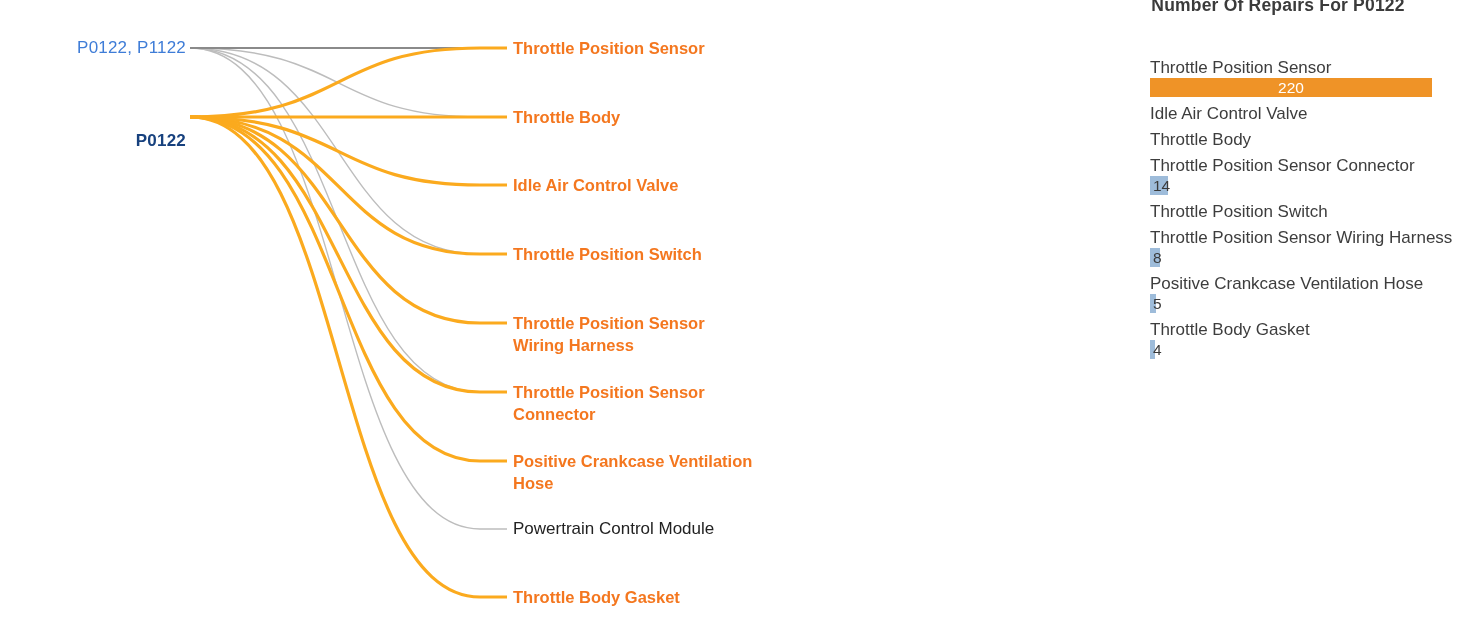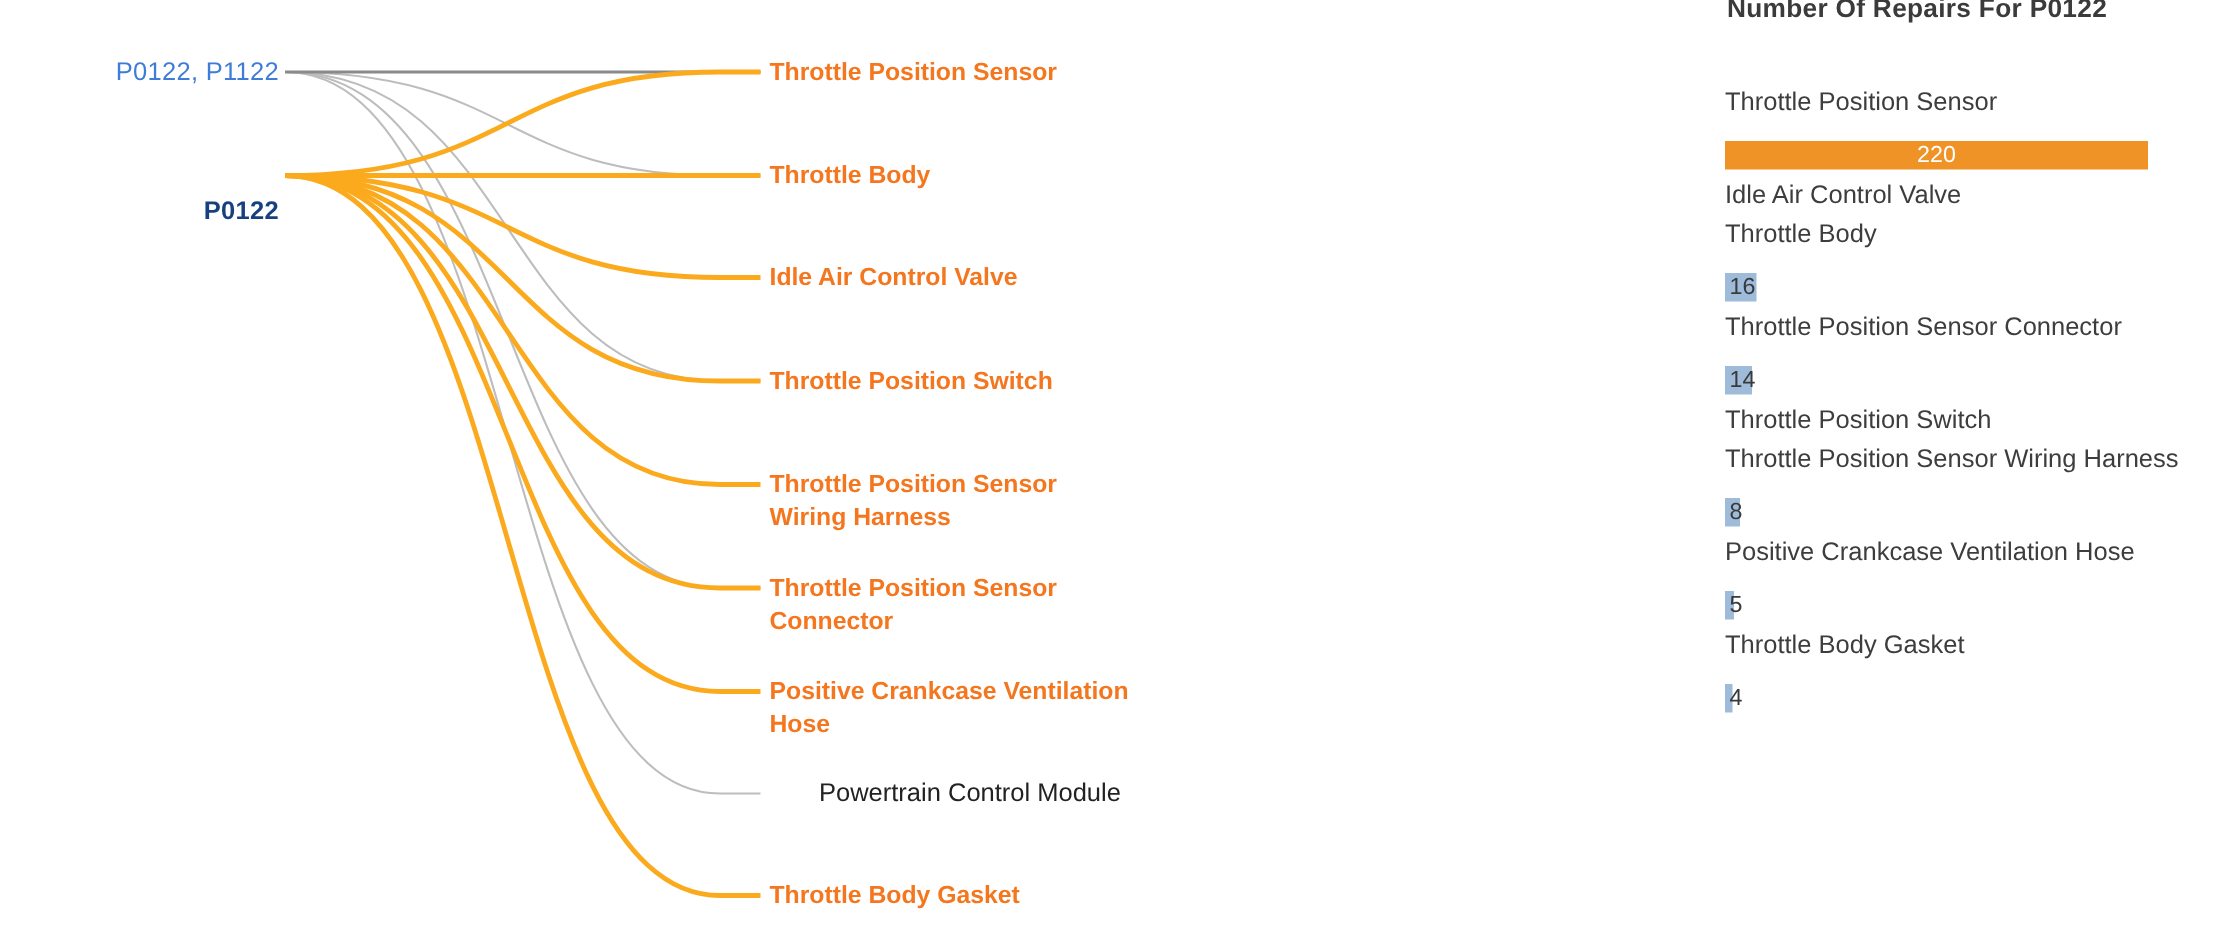--- a/index.html
+++ b/index.html
@@ -28,21 +28,21 @@
     position:absolute;left:8px;top:-5px;width:320px;text-align:center;
     font-size:17.5px;font-weight:bold;letter-spacing:.2px;
   }
   .bar-rows{
     position:absolute;left:40px;top:58px;width:332px;overflow:hidden;
   }
   .bar-row{margin-bottom:7px;}
   .bar-label{
     font-size:17px;line-height:19px;white-space:nowrap;
   }
-  .bar-wrap{position:relative;height:19px;margin-top:17px;}
+  .bar-wrap{position:relative;height:19px;margin-top:1px;}
   .bar-fill{position:absolute;left:0;top:0;height:19px;}
   .bar-value{
     position:absolute;top:0;font-size:15.5px;line-height:19px;white-space:nowrap;
   }
 </style>
 </head>
 <body>
 
 <div class="canvas">
 
@@ -67,44 +67,40 @@
         <div class="src bold" style="top: 117px; color: rgb(23, 65, 126);">P0122</div>
       </div>
     <div id="targets">
         <div class="tgt" style="top: 37px; color: rgb(244, 119, 31);">Throttle Position Sensor</div>
         <div class="tgt" style="top: 106px; color: rgb(244, 119, 31);">Throttle Body</div>
         <div class="tgt" style="top: 174px; color: rgb(244, 119, 31);">Idle Air Control Valve</div>
         <div class="tgt" style="top: 243px; color: rgb(244, 119, 31);">Throttle Position Switch</div>
         <div class="tgt" style="top: 312px; color: rgb(244, 119, 31);">Throttle Position Sensor Wiring Harness</div>
         <div class="tgt" style="top: 381px; color: rgb(244, 119, 31);">Throttle Position Sensor Connector</div>
         <div class="tgt" style="top: 450px; color: rgb(244, 119, 31);">Positive Crankcase Ventilation Hose</div>
-        <div class="tgt muted" style="top: 518px; color: rgb(34, 34, 34); margin-left: 33px;">Powertrain Control Module</div>
+        <div class="tgt muted" style="top: 518px; color: rgb(34, 34, 34);">Powertrain Control Module</div>
         <div class="tgt" style="top: 586px; color: rgb(244, 119, 31);">Throttle Body Gasket</div>
       </div>
   </div>
 
   <div class="chart-panel">
     <div class="chart-title" style="color: rgb(59, 59, 59);">Number Of Repairs For P0122</div>
     <div class="bar-rows" id="bar-rows">
         <div class="bar-row">
     <div class="bar-label" style="color: rgb(61, 61, 61);">Throttle Position Sensor</div>
     <div class="bar-wrap">
       <div class="bar-fill" style="width: 282px; background: rgb(239, 147, 39);"></div>
       <span class="bar-value" style="left: 0px; width: 282px; text-align: center; color: rgb(255, 255, 255);">220</span>
     </div>
   </div>
         <div class="bar-row">
     <div class="bar-label" style="color: rgb(61, 61, 61);">Idle Air Control Valve</div>
   </div>
         <div class="bar-row">
     <div class="bar-label" style="color: rgb(61, 61, 61);">Throttle Body</div>
-    <div class="bar-wrap">
-      <div class="bar-fill" style="width: 21px; background: rgb(158, 188, 218);"></div>
-      <span class="bar-value" style="left: 3px; color: rgb(58, 58, 58);">16</span>
-    </div>
   </div>
         <div class="bar-row">
     <div class="bar-label" style="color: rgb(61, 61, 61);">Throttle Position Sensor Connector</div>
     <div class="bar-wrap">
       <div class="bar-fill" style="width: 18px; background: rgb(158, 188, 218);"></div>
       <span class="bar-value" style="left: 3px; color: rgb(58, 58, 58);">14</span>
     </div>
   </div>
         <div class="bar-row">
     <div class="bar-label" style="color: rgb(61, 61, 61);">Throttle Position Switch</div>

